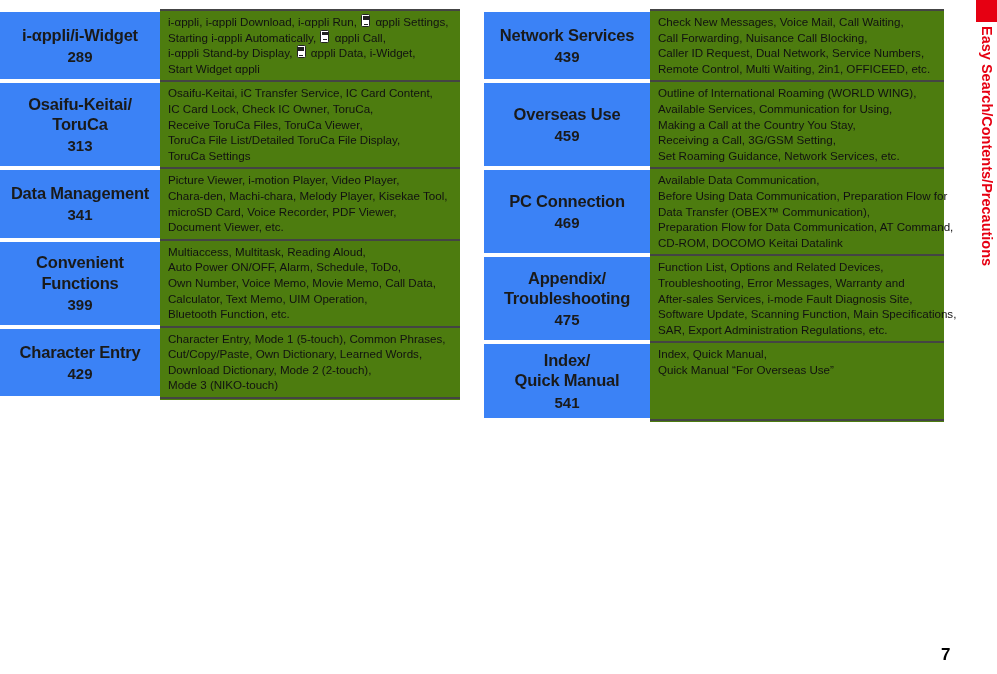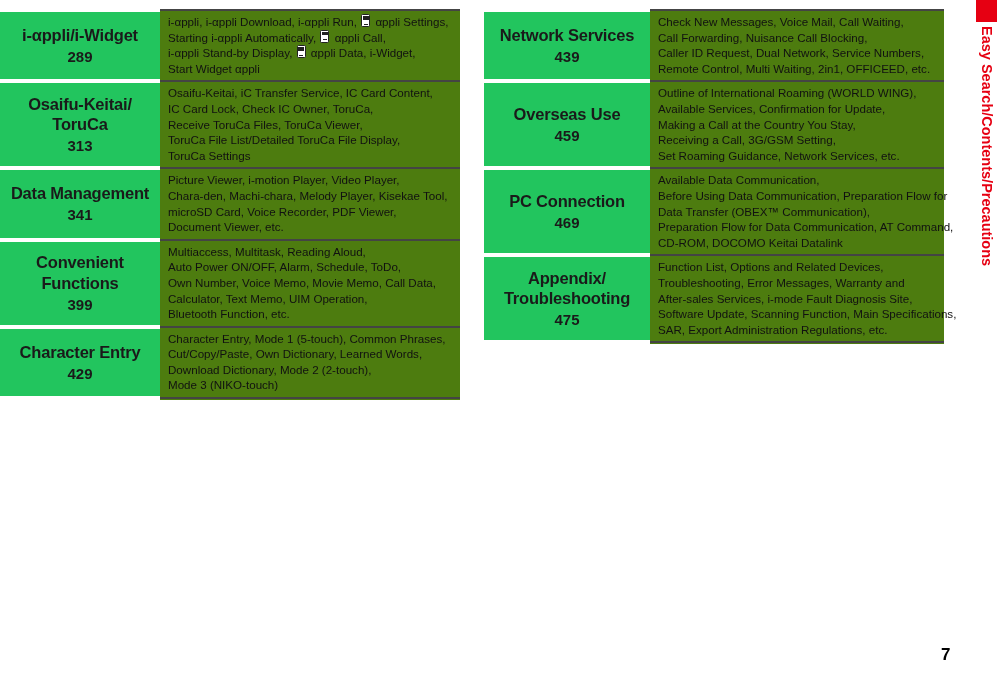--- a/index.html
+++ b/index.html
@@ -28,21 +28,21 @@
     table-layout: fixed;
   }
   #left-table  { left: 0px;   top: 8px; width: 460px; }
   #right-table { left: 484px; top: 8px; width: 460px; }
 
   .toc-row { }
 
   
   .chapter-cell {
     width: 152px;
-    background: #22c55e;
+    background: #3b82f6;
     color: #1a1a1a;
     text-align: center;
     vertical-align: middle;
     padding: 6px 4px;
     border-top: 4px solid #ffffff;
     border-bottom: 0;
     line-height: 1.22;
   }
   #left-table  .chapter-cell { width: 152px; }
   #right-table .chapter-cell { width: 158px; }
@@ -249,21 +249,21 @@
             <span class="line">Remote Control, Multi Waiting, 2in1, OFFICEED, etc.</span>
           </td>
         </tr>
         <tr class="toc-row">
           <td class="chapter-cell">
             <span class="chapter-title">Overseas Use</span>
             <span class="chapter-page">459</span>
           </td>
           <td class="desc-cell">
             <span class="line">Outline of International Roaming (WORLD WING),</span>
-            <span class="line">Available Services, Confirmation for Update,</span>
+            <span class="line">Available Services, Communication for Using,</span>
             <span class="line">Making a Call at the Country You Stay,</span>
             <span class="line">Receiving a Call, 3G/GSM Setting,</span>
             <span class="line">Set Roaming Guidance, Network Services, etc.</span>
           </td>
         </tr>
         <tr class="toc-row">
           <td class="chapter-cell">
             <span class="chapter-title">PC Connection</span>
             <span class="chapter-page">469</span>
           </td>
@@ -282,20 +282,31 @@
             <span class="chapter-page">475</span>
           </td>
           <td class="desc-cell">
             <span class="line">Function List, Options and Related Devices,</span>
             <span class="line">Troubleshooting, Error Messages, Warranty and</span>
             <span class="line">After-sales Services, i-mode Fault Diagnosis Site,</span>
             <span class="line">Software Update, Scanning Function, Main Specifications,</span>
             <span class="line">SAR, Export Administration Regulations, etc.</span>
           </td>
         </tr>
+        <tr class="toc-row">
+          <td class="chapter-cell">
+            <span class="chapter-title">Index/</span>
+            <span class="chapter-title">Quick Manual</span>
+            <span class="chapter-page">541</span>
+          </td>
+          <td class="desc-cell">
+            <span class="line">Index, Quick Manual,</span>
+            <span class="line">Quick Manual “For Overseas Use”</span>
+          </td>
+        </tr>
         <tr class="closing-row">
           <td class="chapter-cell"></td>
           <td class="desc-cell"></td>
         </tr>
       </tbody>
   </table>
 
   <div id="side-tab">
     <div id="side-tab-block"></div>
     <div id="side-tab-label">Easy Search/Contents/Precautions</div>

